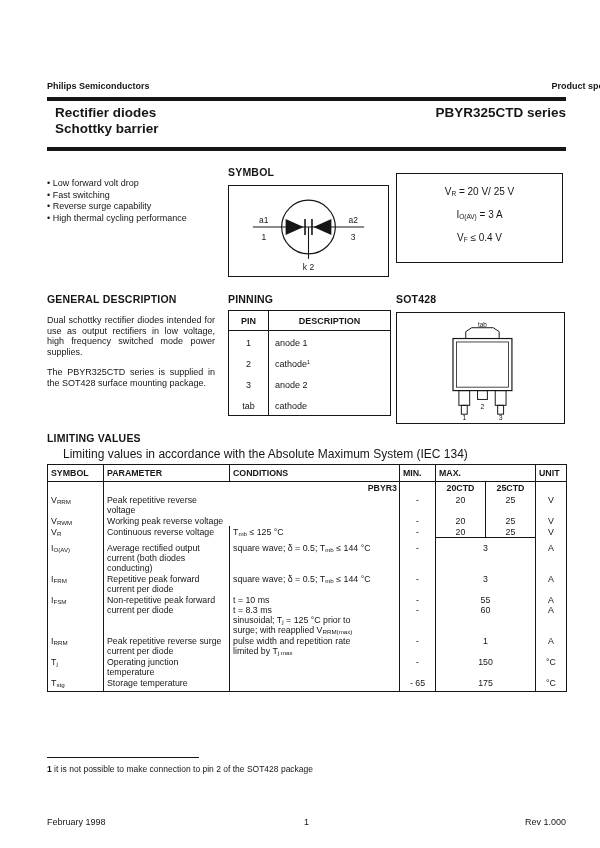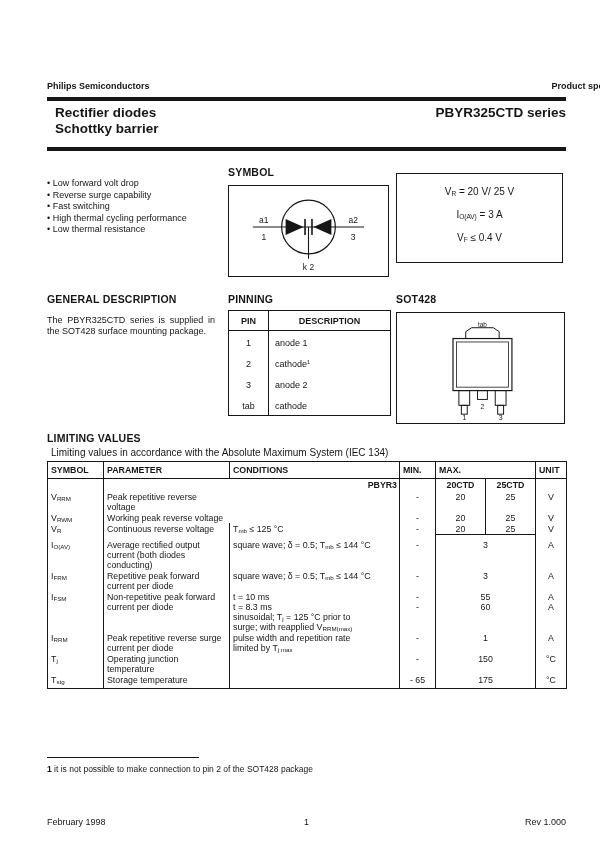--- a/index.html
+++ b/index.html
@@ -48,21 +48,21 @@
   table.pin .divl { border-left:1px solid #161616; }
   table.pin .pinc { text-align:center; }
   table.pin .descb { padding-left:6px; }
   #pkg-sec { left:396px; top:293px; width:170px; }
   #pkg-box { margin-top:7px; width:167px; height:110px; }
 
   svg text { font-family:"Liberation Sans", sans-serif; fill:#161616; }
 
   
   #limiting { left:47px; top:432px; width:520px; }
-  #limiting .subtitle { font-size:10px; margin:3px 4px 3px; }
+  #limiting .subtitle { font-size:12px; margin:3px 16px 3px; }
   table.lv { border-collapse:collapse; table-layout:fixed; width:519px; border:1.6px solid #161616; }
   table.lv th, table.lv td { font-size:8.8px; line-height:10px; padding:1px 3px 0; vertical-align:top; }
   table.lv thead tr.hdr th { border-bottom:1.5px solid #161616; text-align:left; padding:3px 3px; }
   table.lv .ctr { text-align:center; }
   table.lv .bl { border-left:1px solid #161616; }
   table.lv .bb { border-bottom:1px solid #161616; }
   table.lv .pbyr { text-align:right; font-weight:bold; padding-right:2px; }
   table.lv tr.sub td { padding-bottom:1px; }
   table.lv tr.gap td { padding-top:5px; }
   table.lv sub { font-size:6.2px; }
@@ -89,24 +89,23 @@
     <div>Rectifier diodes</div>
     <div>Schottky barrier</div>
   </div>
   <div id="series">PBYR325CTD series</div>
 </div>
 <div id="rule2" class="abs rule"></div>
 
 <div id="features" class="abs">
   <ul>
       <li>Low forward volt drop</li>
+      <li>Fast switching</li>
       <li>Reverse surge capability</li>
-      <li>Fast switching</li>
       <li>High thermal cycling performance</li>
-      <li>Low thermal resistance</li>
     </ul>
 </div>
 
 <div id="symbol-sec" class="abs">
   <h3 class="sec">SYMBOL</h3>
   <div id="symbol-box" class="box">
     <svg width="100%" height="100%" viewBox="0 0 160 90">
       <circle cx="80" cy="41" r="27" fill="none" stroke="#161616" stroke-width="1.2"></circle>
       <line x1="24" y1="41" x2="136" y2="41" stroke="#161616" stroke-width="1.1"></line>
       <polygon points="57,33 57,49 75,41" fill="#161616"></polygon>
@@ -126,20 +125,21 @@
 <div id="qrd-sec" class="abs">
   <div id="qrd-box" class="box">
       <div class="qrd-line"><span>V</span><sub>R</sub><span> = 20 V/ 25 V</span></div>
       <div class="qrd-line"><span>I</span><sub>O(AV)</sub><span> = 3 A</span></div>
       <div class="qrd-line"><span>V</span><sub>F</sub><span> ≤ 0.4 V</span></div>
     </div>
 </div>
 
 <div id="gd" class="abs">
   <h3 class="sec">GENERAL DESCRIPTION</h3>
+  <p>Dual schottky rectifier diodes intended for use as output rectifiers in low voltage, high frequency switched mode power supplies.</p>
   <p>The PBYR325CTD series is supplied in the SOT428 surface mounting package.</p>
 </div>
 
 <div id="pin-sec" class="abs">
   <h3 class="sec">PINNING</h3>
   <table class="pin">
     <colgroup>
         <col style="width:40px">
         <col style="width:122px">
       </colgroup>

